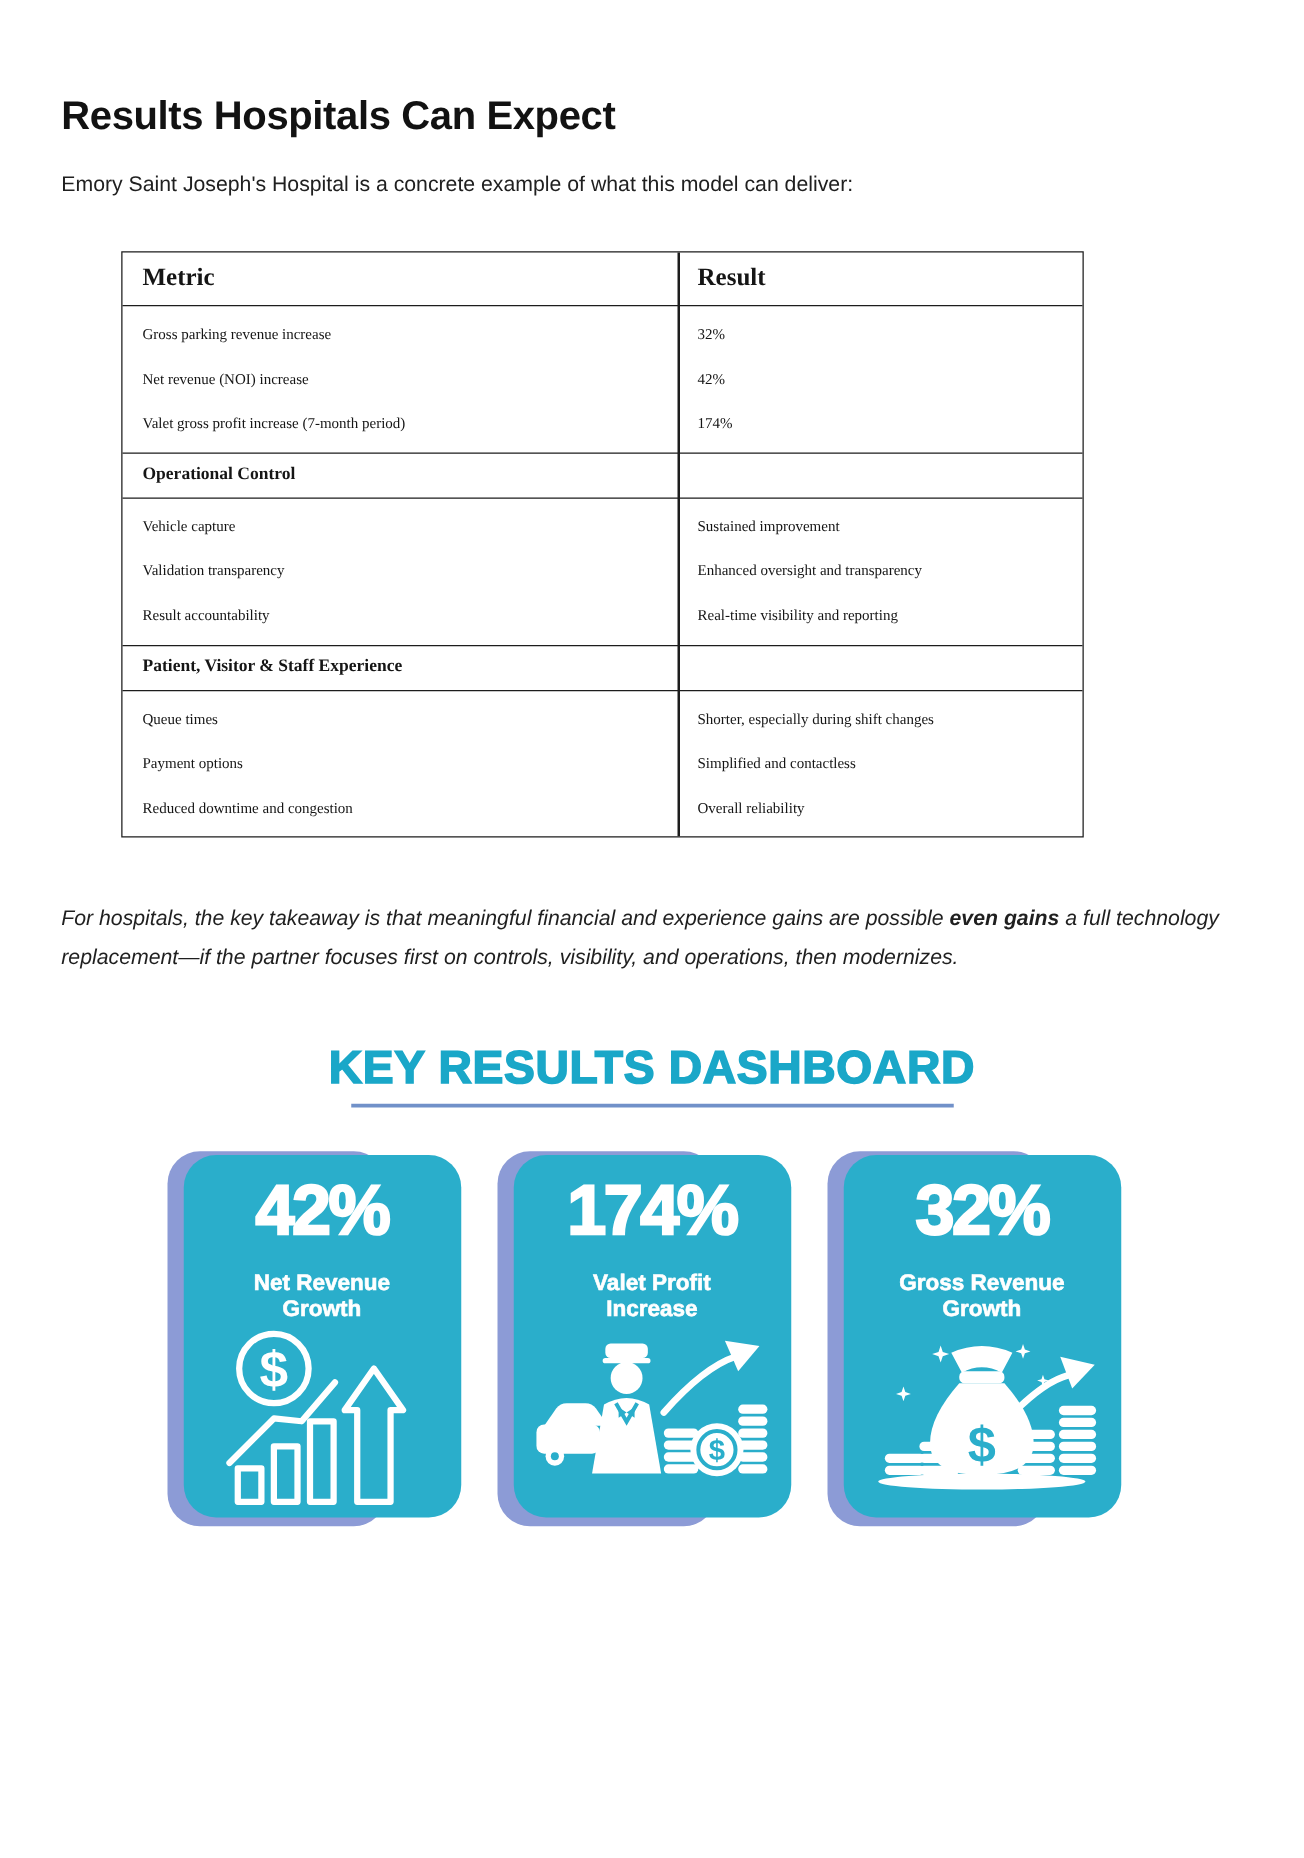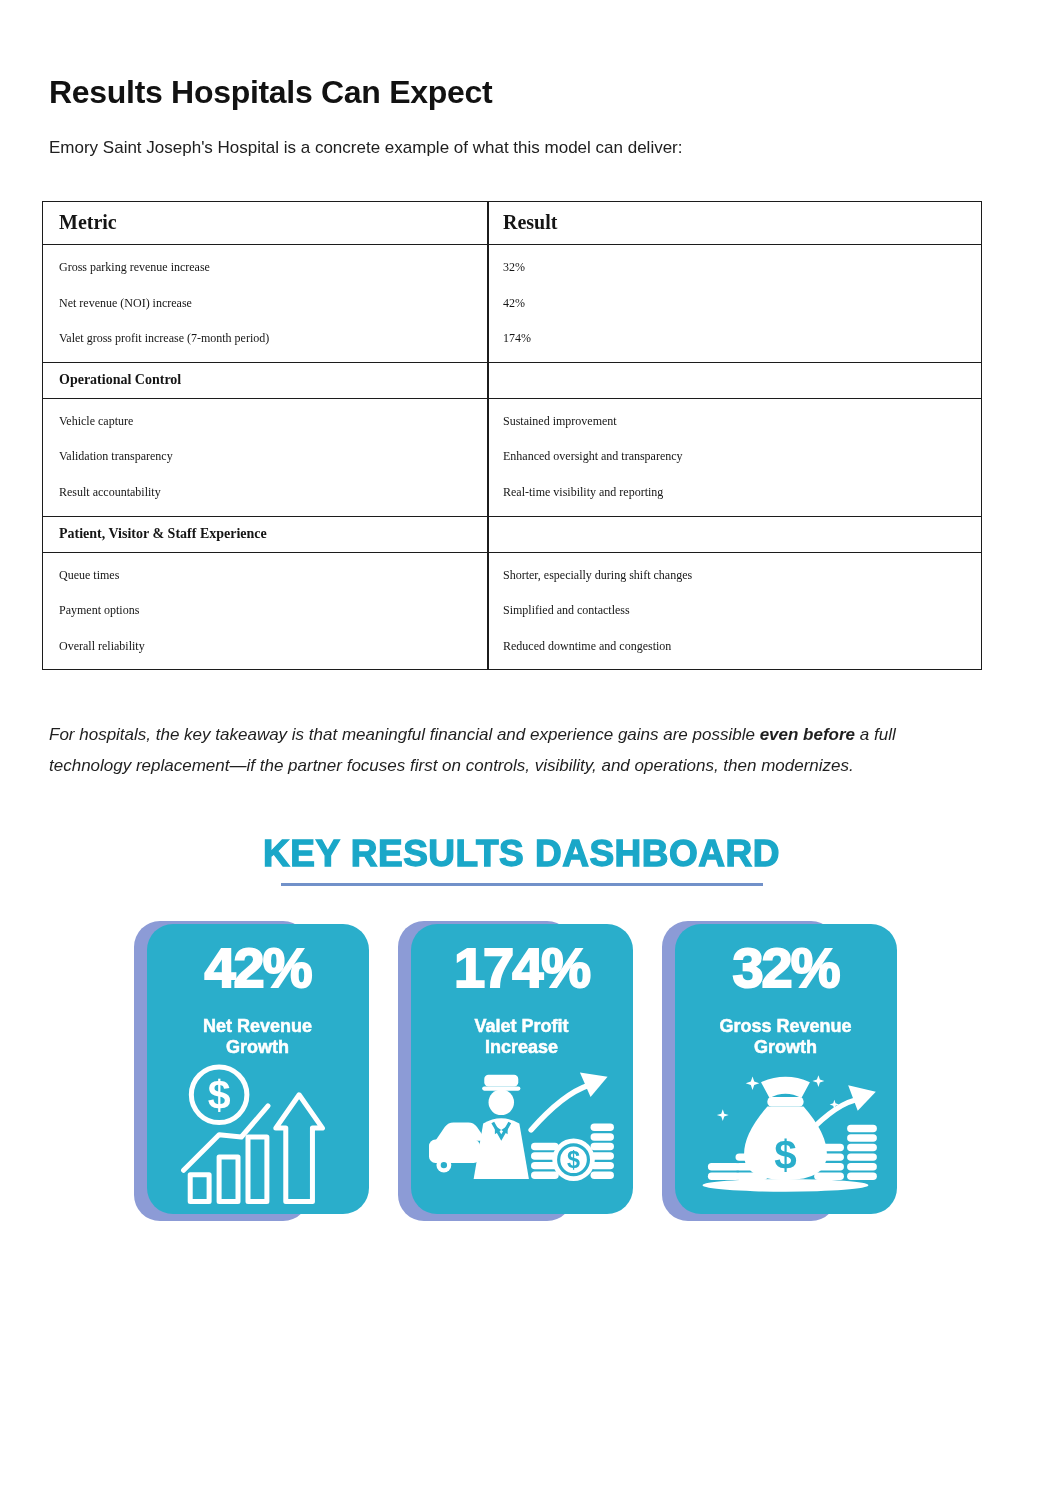--- a/index.html
+++ b/index.html
@@ -23,22 +23,22 @@
   }
   .intro {
     margin: 27px 49px 0 49px;
     font-size: 17px;
     color: #202020;
   }
 
   
   .metrics-table {
     position: relative;
-    margin: 43px 0 0 42px;
-    width: 940px;
+    margin: 43px 0 0 97px;
+    width: 770px;
     border: 1.5px solid #1c1c1c;
     font-family: "Liberation Serif", serif;
     color: #151515;
     box-sizing: border-box;
   }
   .col-divider {
     position: absolute;
     top: 0; bottom: 0;
     left: 444px;
     width: 1.5px;
@@ -199,28 +199,28 @@
         <div class="t-body">
           <div class="t-row t-item">
             <div class="t-cell left">Queue times</div>
             <div class="t-cell right">Shorter, especially during shift changes</div>
           </div>
           <div class="t-row t-item">
             <div class="t-cell left">Payment options</div>
             <div class="t-cell right">Simplified and contactless</div>
           </div>
           <div class="t-row t-item">
+            <div class="t-cell right">Reduced downtime and congestion</div>
             <div class="t-cell left">Overall reliability</div>
-            <div class="t-cell right">Reduced downtime and congestion</div>
           </div>
         </div>
       </div>
     </div>
 
-  <p class="takeaway"><span>For hospitals, the key takeaway is that meaningful financial and experience gains are possible </span><strong>even before</strong><span> a full technology replacement—if the partner focuses first on controls, visibility, and operations, then modernizes.</span></p>
+  <p class="takeaway"><span>For hospitals, the key takeaway is that meaningful financial and experience gains are possible </span><strong>even gains</strong><span> a full technology replacement—if the partner focuses first on controls, visibility, and operations, then modernizes.</span></p>
 
   <div class="dash">
     <h2 class="dash-title">KEY RESULTS DASHBOARD</h2>
     <div class="dash-underline"></div>
 
     <div class="cards">
 
       <div class="card">
         <div class="card-value">42%</div>
         <div class="card-label"><span>Net Revenue</span><br><span>Growth</span></div>

